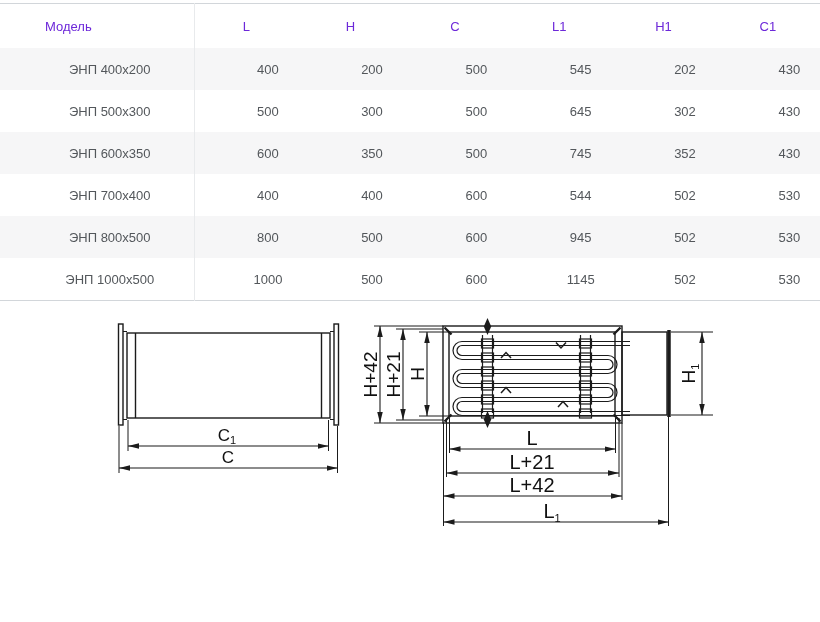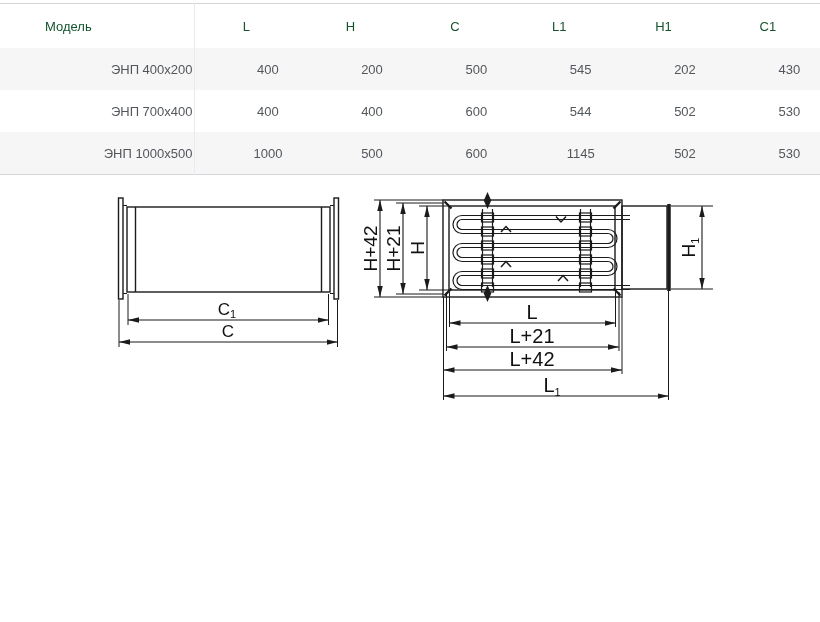--- a/index.html
+++ b/index.html
@@ -1,23 +1,23 @@
 <!DOCTYPE html>
 <html><head>
 <meta charset="utf-8">
 <style>
   html,body{margin:0;padding:0;background:#ffffff;}
   body{width:820px;height:622px;overflow:hidden;font-family:"Liberation Sans",sans-serif;}
   
   .spec-table{width:820px;border-collapse:collapse;table-layout:fixed;margin-top:3px;
     border-top:1px solid #d2d6da;border-bottom:1px solid #d2d6da;font-size:13px;}
-  .spec-table th{height:42px;font-weight:400;color:#14532d;text-align:center;vertical-align:middle;background:#ffffff;}
+  .spec-table th{height:42px;font-weight:400;color:#6d28d9;text-align:center;vertical-align:middle;background:#ffffff;}
   .spec-table td{height:40px;color:#53575b;text-align:center;vertical-align:middle;padding-left:44px;}
   .spec-table th.model{ text-align:left;padding-left:45px;}
-  .spec-table td.model{ text-align:right;padding-left:27px;margin-left:15px;}
+  .spec-table td.model{ text-align:center;padding-left:27px;margin-left:15px;}
   .spec-table th.model,.spec-table td.model{border-right:1px solid #e8eaec;}
   .spec-table tbody tr:nth-child(odd){background:#f6f6f7;}
   
   .drawings{display:block;margin-top:9px;}
   .ln{stroke:#1b1b1b;fill:none;stroke-width:1.4;}
   .thin{stroke:#1b1b1b;fill:none;stroke-width:1;}
   .dim{stroke:#1b1b1b;fill:none;stroke-width:1.1;marker-start:url(#arS);marker-end:url(#arE);}
   .thick{stroke:#1b1b1b;fill:none;stroke-width:3.5;}
   .corner{stroke:#1b1b1b;fill:none;stroke-width:2.4;}
   .tube{stroke:#1b1b1b;fill:none;stroke-width:1.2;}
@@ -56,25 +56,52 @@
     <tr>
       <td class="model">ЭНП 400x200</td>
       <td>400</td>
       <td>200</td>
       <td>500</td>
       <td>545</td>
       <td>202</td>
       <td>430</td>
     </tr>
     <tr>
+      <td class="model">ЭНП 500x300</td>
+      <td>500</td>
+      <td>300</td>
+      <td>500</td>
+      <td>645</td>
+      <td>302</td>
+      <td>430</td>
+    </tr>
+    <tr>
+      <td class="model">ЭНП 600x350</td>
+      <td>600</td>
+      <td>350</td>
+      <td>500</td>
+      <td>745</td>
+      <td>352</td>
+      <td>430</td>
+    </tr>
+    <tr>
       <td class="model">ЭНП 700x400</td>
       <td>400</td>
       <td>400</td>
       <td>600</td>
       <td>544</td>
+      <td>502</td>
+      <td>530</td>
+    </tr>
+    <tr>
+      <td class="model">ЭНП 800x500</td>
+      <td>800</td>
+      <td>500</td>
+      <td>600</td>
+      <td>945</td>
       <td>502</td>
       <td>530</td>
     </tr>
     <tr>
       <td class="model">ЭНП 1000x500</td>
       <td>1000</td>
       <td>500</td>
       <td>600</td>
       <td>1145</td>
       <td>502</td>

